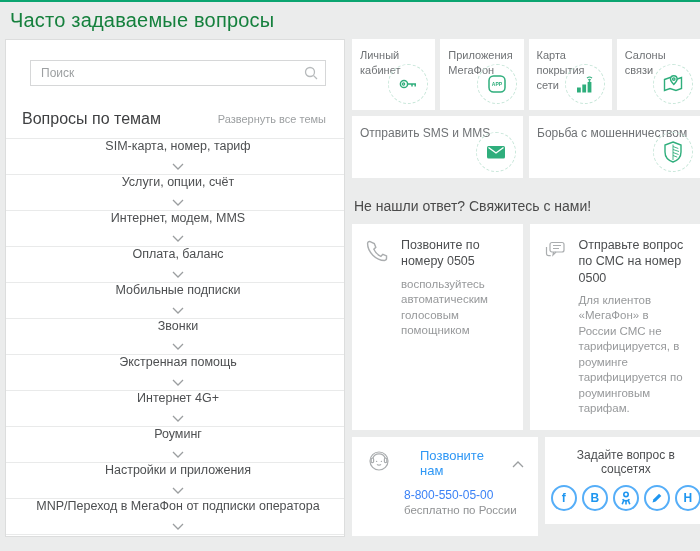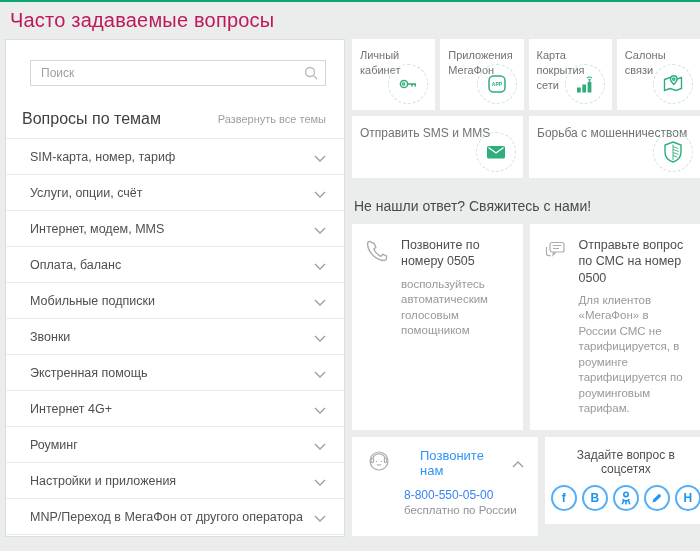--- a/index.html
+++ b/index.html
@@ -4,41 +4,41 @@
 <style>
   * { box-sizing: border-box; }
   html,body { margin:0; padding:0; }
   body { font-family: "Liberation Sans", sans-serif; }
   .page {
     width:700px; height:551px; background:#ebecec; overflow:hidden;
     border-top:2px solid #0ba571; position:relative;
   }
   .page-title {
     margin:0; padding:7px 0 3px 10px; font-size:20px; font-weight:500;
-    color:#be185d; letter-spacing:.2px;
+    color:#15803d; letter-spacing:.2px;
   }
   .layout { display:flex; align-items:flex-start; padding-left:5px; gap:7px; margin-top:4px; }
 
   
   .panel { width:408px; background:#fff; border:1px solid #dcdddd; padding-bottom:1px; }
   .search-wrap { margin:20px 18px 0 24px; position:relative; }
   .search-wrap input {
     width:100%; height:26px; border:1px solid #d6d7d8; background:#fff;
     padding:0 30px 0 10px; font-size:12px; color:#555; outline:none;
     font-family:"Liberation Sans", sans-serif;
   }
   .search-wrap input::placeholder { color:#9da0a2; }
   .search-wrap .mag { position:absolute; right:8px; top:6px; }
   .topics-head { display:flex; justify-content:space-between; align-items:center; margin:24px 18px 10px 16px; }
   .topics-head h2 { margin:0; font-size:16px; font-weight:400; color:#3f4042; }
   .expand-all { font-size:11px; color:#9da0a2; cursor:pointer; text-decoration:none; }
   .topics { list-style:none; margin:0; padding:0; border-top:1px solid #e9eaea; }
   .topics li {
     display:flex; align-items:center; justify-content:space-between;
-    height:36px; border-bottom:1px solid #e9eaea; padding:0 18px 0 24px; cursor:pointer;
+    height:36px; border-bottom:1px solid #e9eaea; padding:0 18px 0 24px; cursor:pointer;flex-direction:column;
   }
   .topics li span.t-label { font-size:12.5px; color:#4d4f51; }
 
   
   .right { width:348px; }
   .tiles4 { display:grid; grid-template-columns:repeat(4,1fr); gap:5px; height:71px; }
   .tiles2 { display:grid; grid-template-columns:1fr 1fr; gap:6px; height:62px; margin-top:6px; }
   .tile { background:#fff; position:relative; padding:9px 8px; cursor:pointer; display:block; }
   .tile-label { font-size:11px; color:#6f7275; line-height:1.35; display:block; }
   .tiles2 .tile-label { font-size:12px; }
@@ -150,21 +150,21 @@
                 <polyline points="1,1 6,6 11,1" fill="none" stroke="#9b9ea0" stroke-width="1.3"></polyline>
               </svg></span>
         </li>
         <li>
           <span class="t-label">Настройки и приложения</span>
           <span><svg width="12" height="7" viewBox="0 0 12 7">
                 <polyline points="1,1 6,6 11,1" fill="none" stroke="#9b9ea0" stroke-width="1.3"></polyline>
               </svg></span>
         </li>
         <li>
-          <span class="t-label">MNP/Переход в МегаФон от другого оператора</span>
+          <span class="t-label">MNP/Переход в МегаФон от подписки оператора</span>
           <span><svg width="12" height="7" viewBox="0 0 12 7">
                 <polyline points="1,1 6,6 11,1" fill="none" stroke="#9b9ea0" stroke-width="1.3"></polyline>
               </svg></span>
         </li>
       </ul>
     </section>
 
     <section class="right">
 
       <div class="tiles4">

